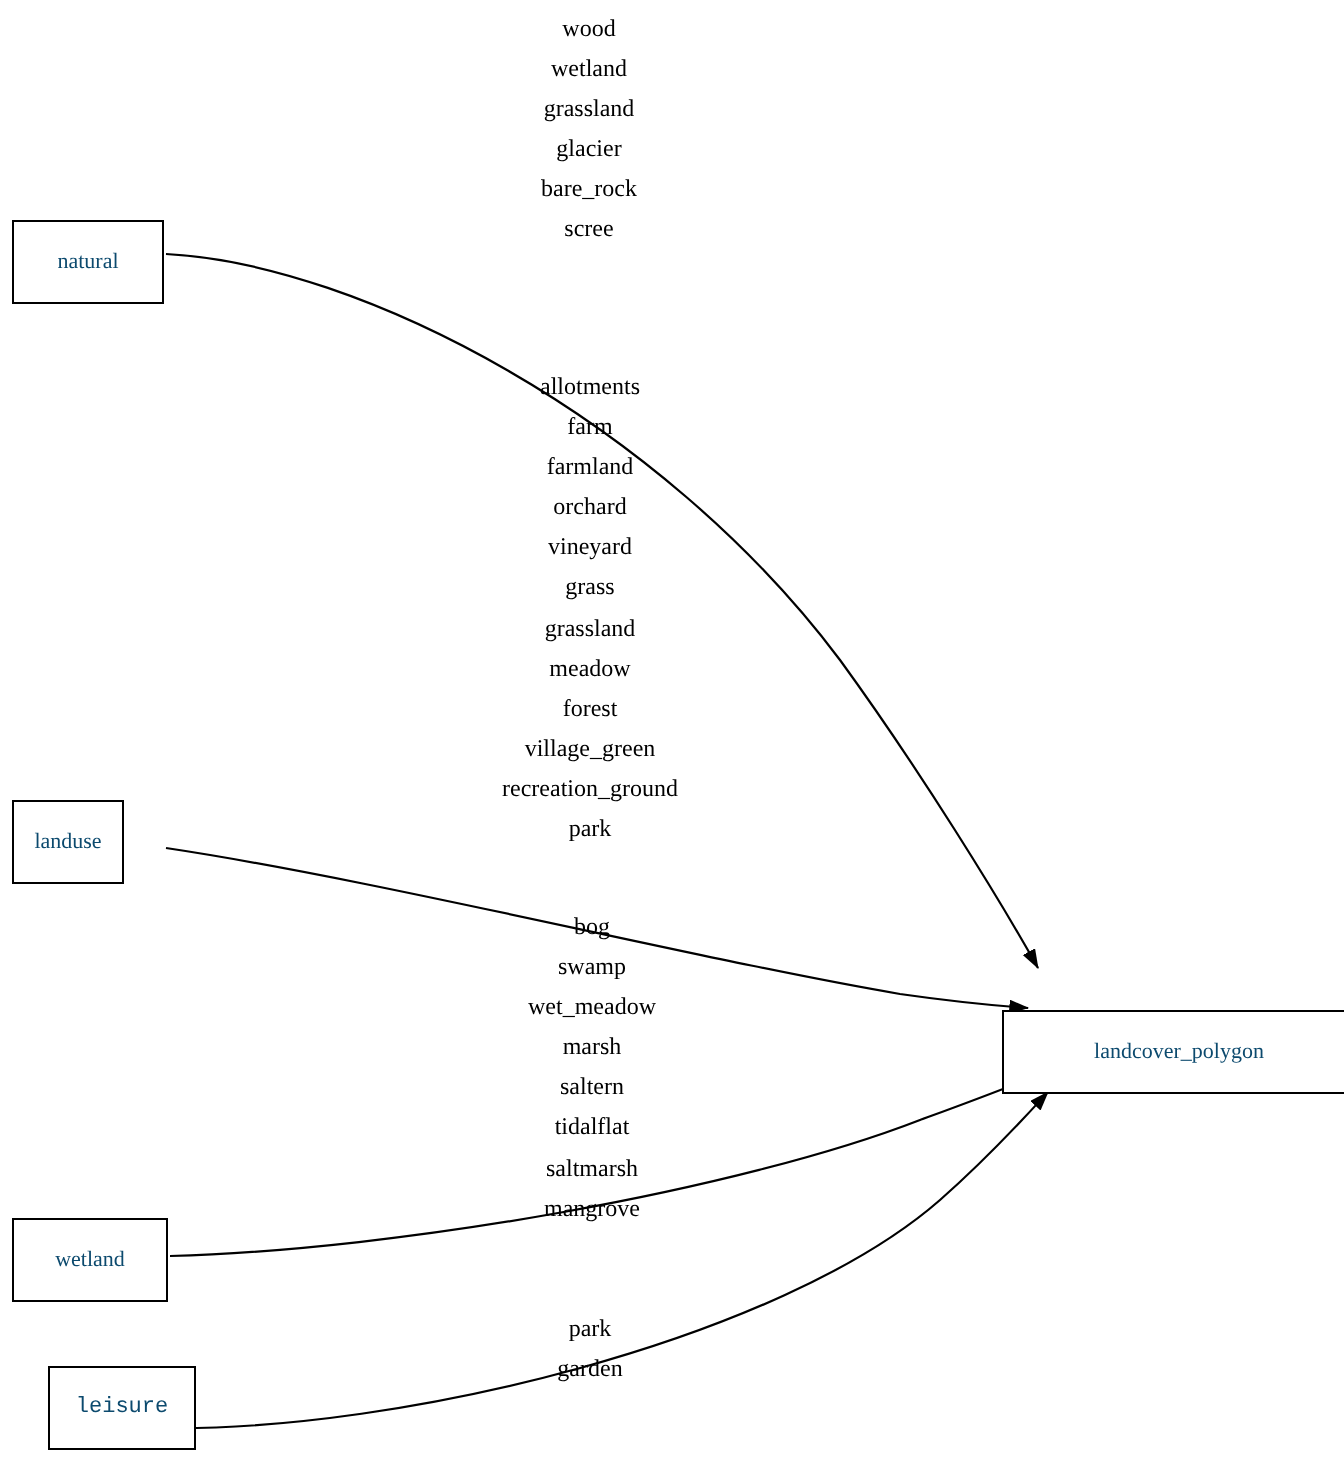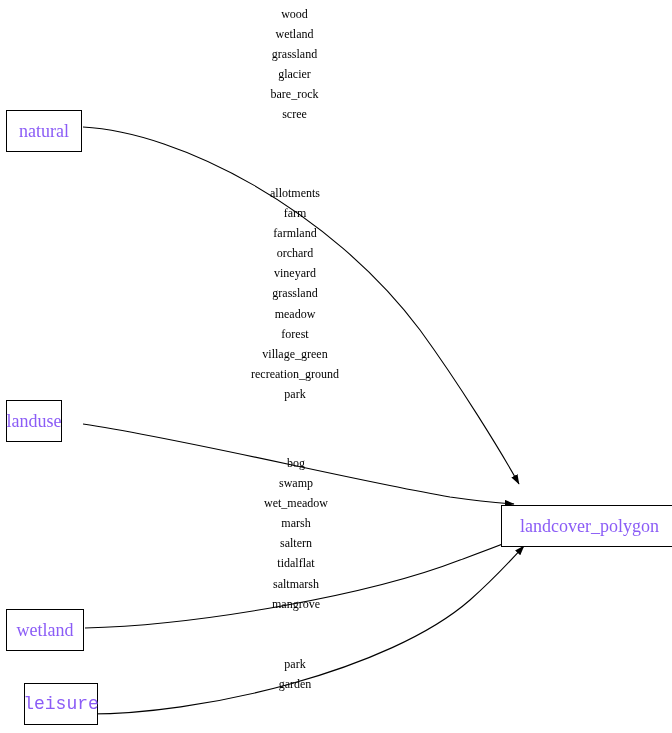--- a/index.html
+++ b/index.html
@@ -20,22 +20,22 @@
     left: 0;
     top: 0;
     width: 672px;
     height: 733px;
   }
   .node {
     position: absolute;
     box-sizing: border-box;
     border: 1px solid #000000;
     background: #ffffff;
-    color: #8b5cf6;
-    font-size: 18px;
+    color: #0c4a6e;
+    font-size: 11px;
     line-height: 1;
     display: flex;
     align-items: center;
     justify-content: center;
     white-space: nowrap;
   }
   .label-group {
     position: absolute;
     text-align: center;
     color: #000000;
@@ -96,20 +96,21 @@
     <div>bare_rock</div>
     <div>scree</div>
   </div>
 
   <div class="label-group" style="left:225px; top:171px; width:140px;margin-top:12px;">
     <div>allotments</div>
     <div>farm</div>
     <div>farmland</div>
     <div>orchard</div>
     <div>vineyard</div>
+    <div>grass</div>
     <div>grassland</div>
     <div>meadow</div>
     <div>forest</div>
     <div>village_green</div>
     <div>recreation_ground</div>
     <div>park</div>
   </div>
 
   <div class="label-group" style="left:232px; top:453px; width:128px;">
     <div>bog</div>

